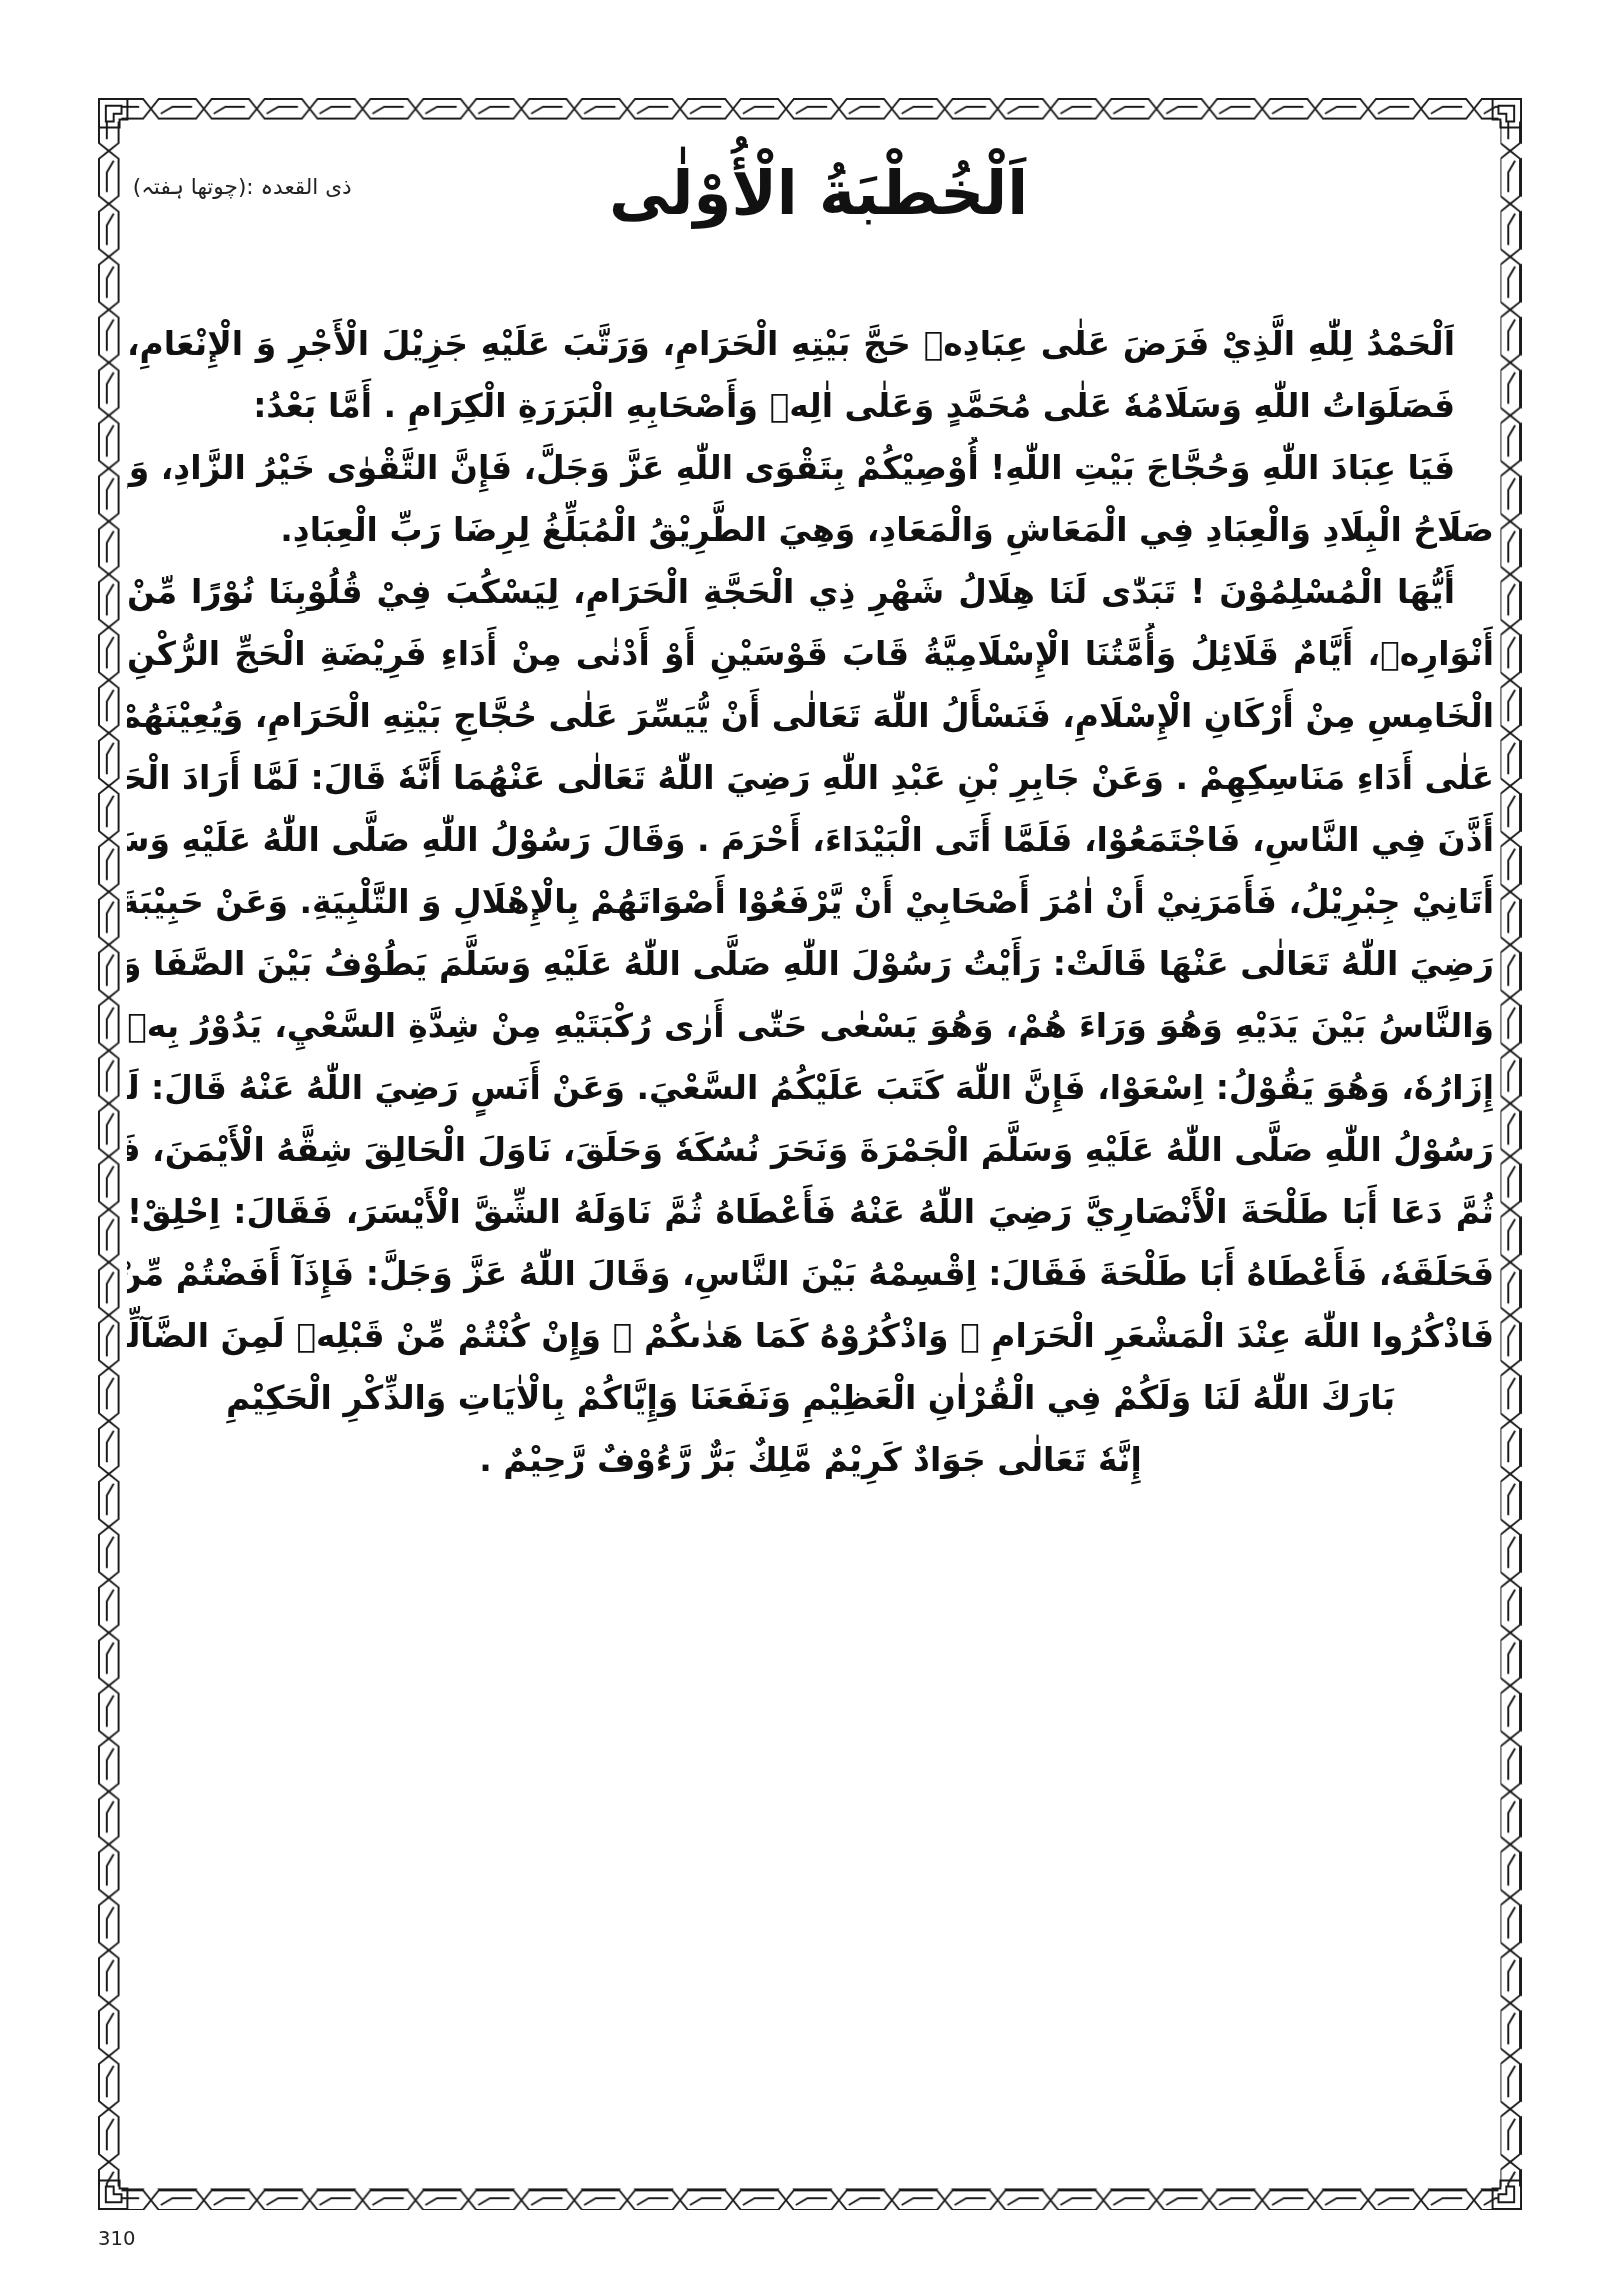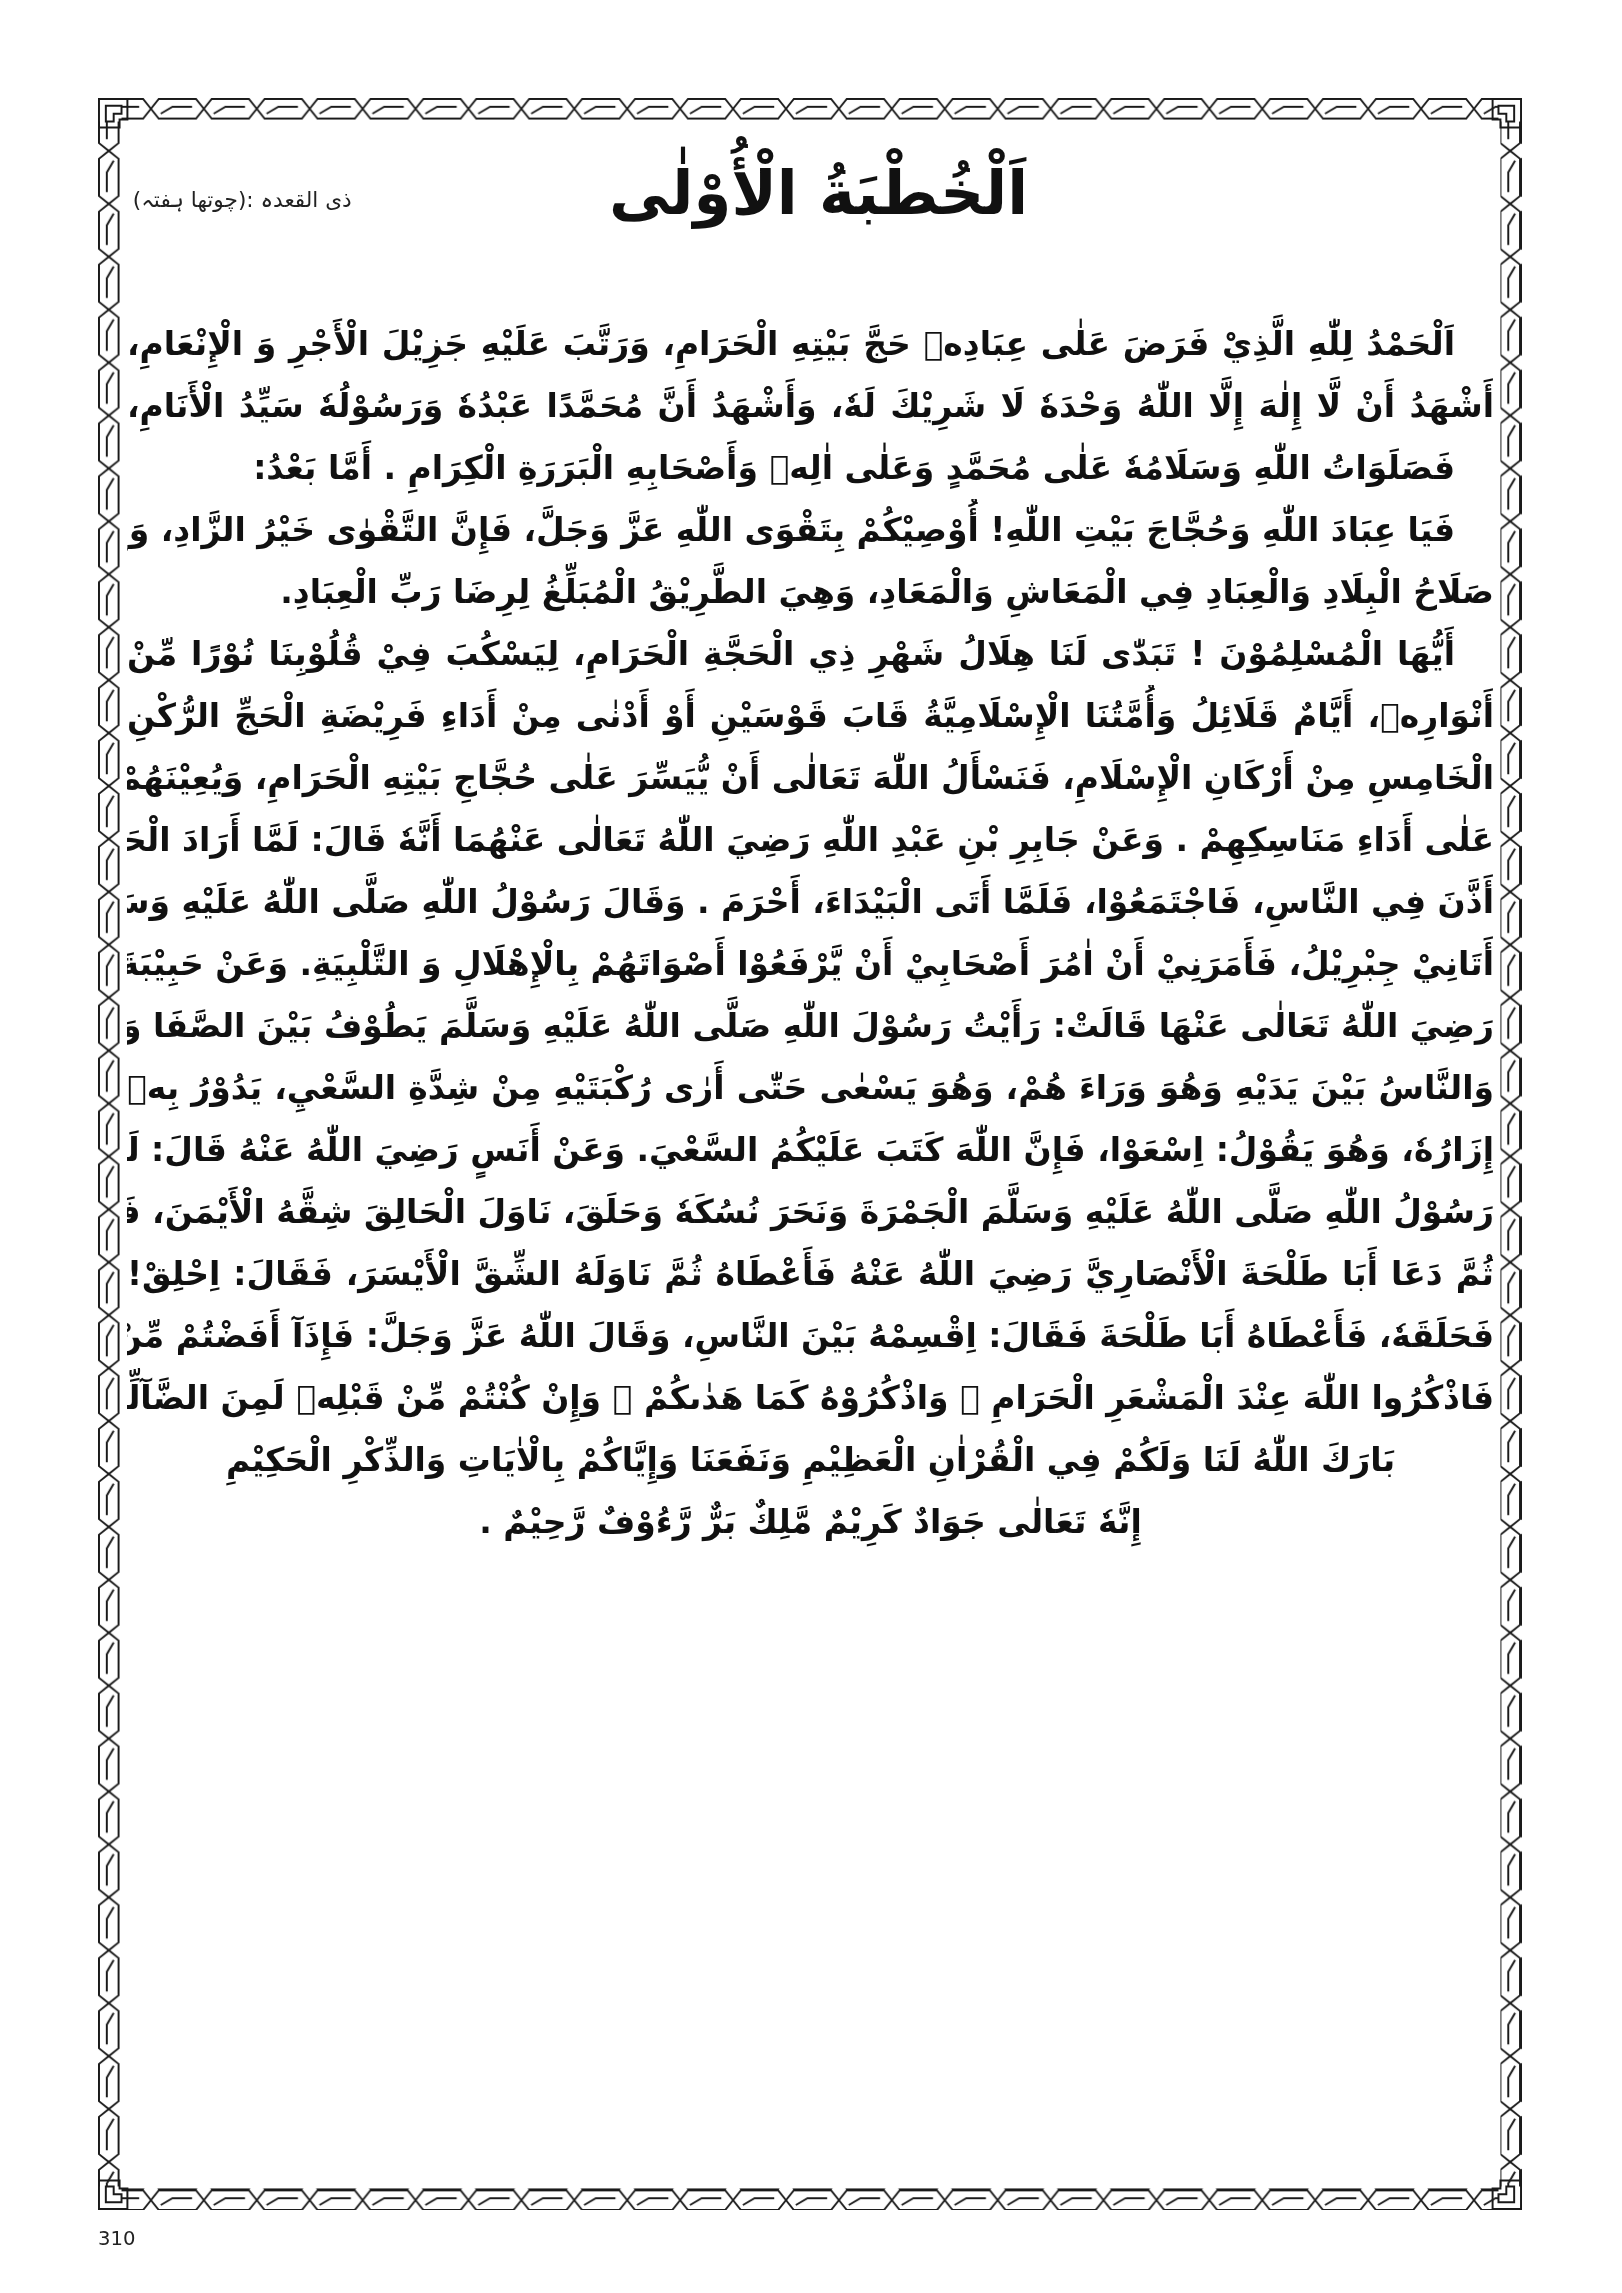--- a/index.html
+++ b/index.html
@@ -56,21 +56,21 @@
       text-align: center;
       font-family: "DejaVu Sans", sans-serif;
       font-weight: bold;
       font-size: 61px;
       line-height: 78px;
       color: #111;
     }
     .week-label {
       position: absolute;
       left: 7.8px;
-      top: 60px;
+      top: 47px;
       direction: rtl;
       font-family: "DejaVu Sans", sans-serif;
       font-size: 21.6px;
       line-height: 29px;
       color: #222;
     }
     .body-text {
       position: absolute;
       top: 188px;
       left: 2px;
@@ -149,21 +149,20 @@
   </div>
 
   <div class="content">
     <div class="header-row">
       <div class="title">اَلْخُطْبَةُ الْأُوْلٰى</div>
       <div class="week-label">ذی القعدہ :(چوتھا ہفتہ)</div>
     </div>
 
     <div class="body-text">
       <div class="line indent">اَلْحَمْدُ لِلّٰهِ الَّذِيْ فَرَضَ عَلٰى عِبَادِهٖ حَجَّ بَيْتِهِ الْحَرَامِ، وَرَتَّبَ عَلَيْهِ جَزِيْلَ الْأَجْرِ وَ الْإِنْعَامِ،</div>
-      <div class="line">أَشْهَدُ أَنْ لَّا إِلٰهَ إِلَّا اللّٰهُ وَحْدَهٗ لَا شَرِيْكَ لَهٗ، وَأَشْهَدُ أَنَّ مُحَمَّدًا عَبْدُهٗ وَرَسُوْلُهٗ سَيِّدُ الْأَنَامِ،</div>
       <div class="line last indent">فَصَلَوَاتُ اللّٰهِ وَسَلَامُهٗ عَلٰى مُحَمَّدٍ وَعَلٰى اٰلِهٖ وَأَصْحَابِهِ الْبَرَرَةِ الْكِرَامِ . أَمَّا بَعْدُ:</div>
       <div class="line indent">فَيَا عِبَادَ اللّٰهِ وَحُجَّاجَ بَيْتِ اللّٰهِ! أُوْصِيْكُمْ بِتَقْوَى اللّٰهِ عَزَّ وَجَلَّ، فَإِنَّ التَّقْوٰى خَيْرُ الزَّادِ، وَبِهَا</div>
       <div class="line last">صَلَاحُ الْبِلَادِ وَالْعِبَادِ فِي الْمَعَاشِ وَالْمَعَادِ، وَهِيَ الطَّرِيْقُ الْمُبَلِّغُ لِرِضَا رَبِّ الْعِبَادِ.</div>
       <div class="line indent">أَيُّهَا الْمُسْلِمُوْنَ ! تَبَدّٰى لَنَا هِلَالُ شَهْرِ ذِي الْحَجَّةِ الْحَرَامِ، لِيَسْكُبَ فِيْ قُلُوْبِنَا نُوْرًا مِّنْ</div>
       <div class="line">أَنْوَارِهٖ، أَيَّامٌ قَلَائِلُ وَأُمَّتُنَا الْإِسْلَامِيَّةُ قَابَ قَوْسَيْنِ أَوْ أَدْنٰى مِنْ أَدَاءِ فَرِيْضَةِ الْحَجِّ الرُّكْنِ</div>
       <div class="line">الْخَامِسِ مِنْ أَرْكَانِ الْإِسْلَامِ، فَنَسْأَلُ اللّٰهَ تَعَالٰى أَنْ يُّيَسِّرَ عَلٰى حُجَّاجِ بَيْتِهِ الْحَرَامِ، وَيُعِيْنَهُمْ</div>
       <div class="line">عَلٰى أَدَاءِ مَنَاسِكِهِمْ . وَعَنْ جَابِرِ بْنِ عَبْدِ اللّٰهِ رَضِيَ اللّٰهُ تَعَالٰى عَنْهُمَا أَنَّهٗ قَالَ: لَمَّا أَرَادَ الْحَجَّ</div>
       <div class="line">أَذَّنَ فِي النَّاسِ، فَاجْتَمَعُوْا، فَلَمَّا أَتَى الْبَيْدَاءَ، أَحْرَمَ . وَقَالَ رَسُوْلُ اللّٰهِ صَلَّى اللّٰهُ عَلَيْهِ وَسَلَّمَ:</div>
       <div class="line">أَتَانِيْ جِبْرِيْلُ، فَأَمَرَنِيْ أَنْ اٰمُرَ أَصْحَابِيْ أَنْ يَّرْفَعُوْا أَصْوَاتَهُمْ بِالْإِهْلَالِ وَ التَّلْبِيَةِ. وَعَنْ حَبِيْبَةَ</div>
       <div class="line">رَضِيَ اللّٰهُ تَعَالٰى عَنْهَا قَالَتْ: رَأَيْتُ رَسُوْلَ اللّٰهِ صَلَّى اللّٰهُ عَلَيْهِ وَسَلَّمَ يَطُوْفُ بَيْنَ الصَّفَا وَ الْمَرْوَةِ،</div>

